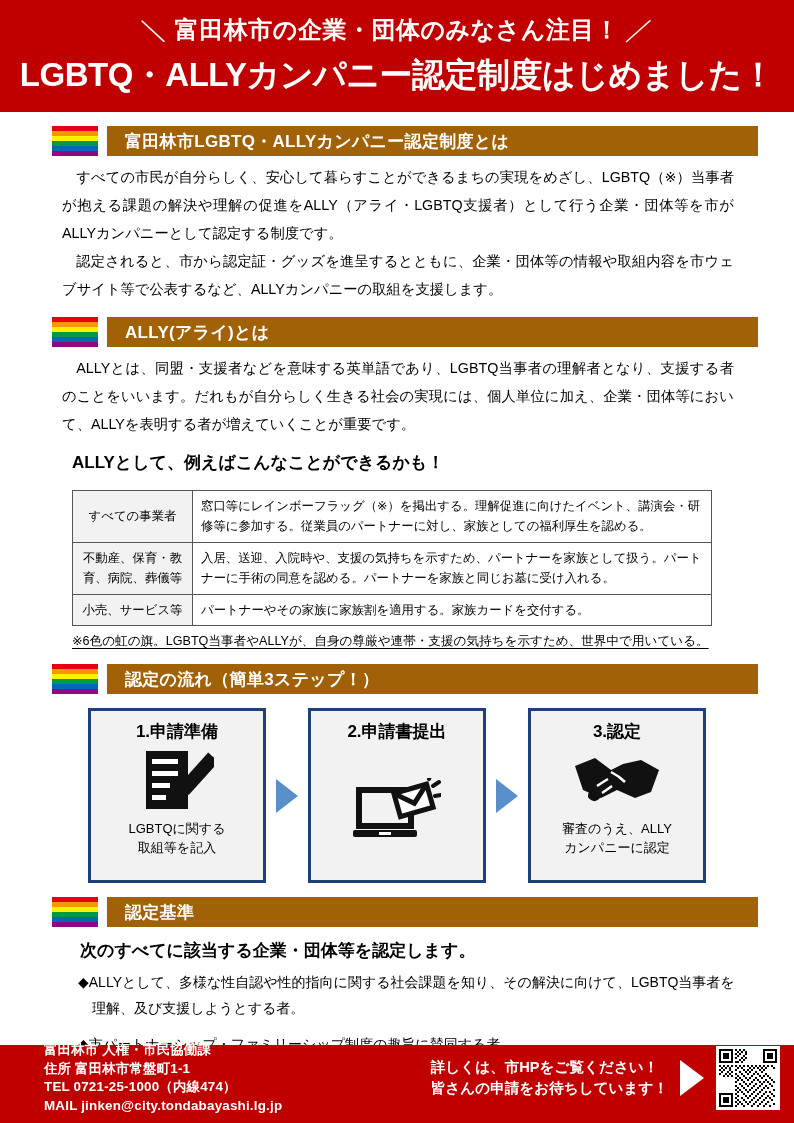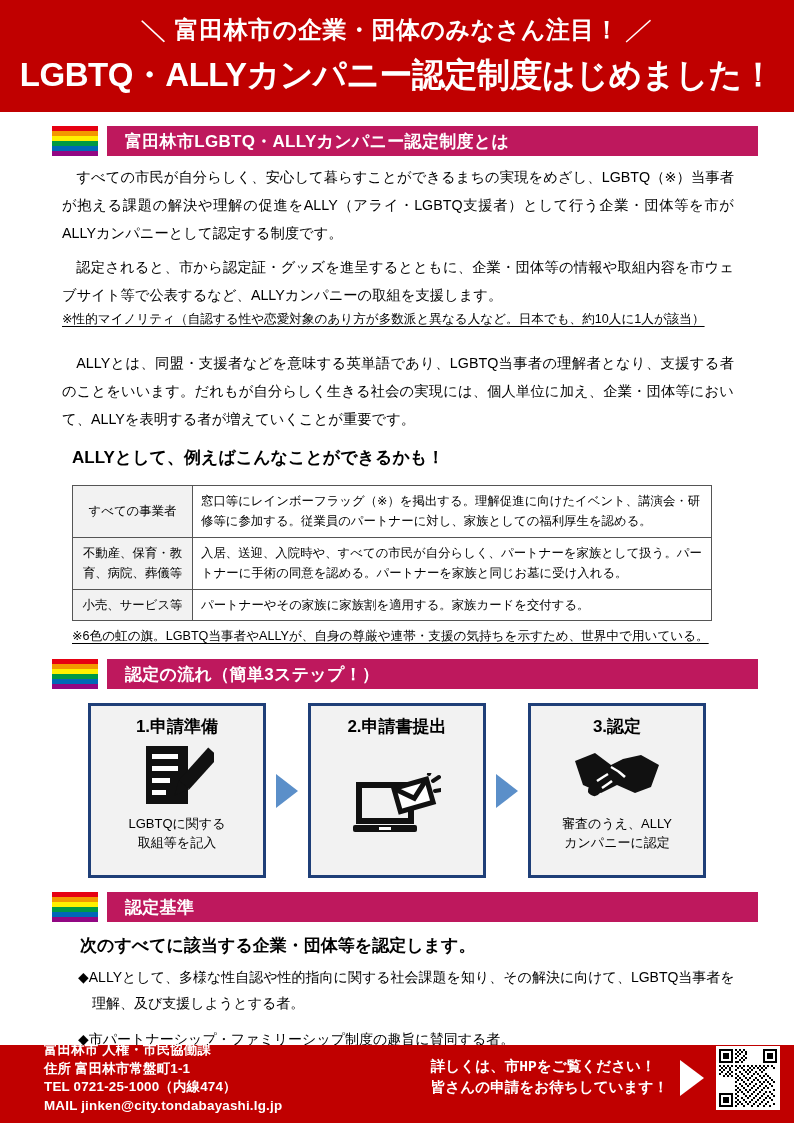--- a/index.html
+++ b/index.html
@@ -24,21 +24,21 @@
   .hero-title {
     color: #fff; font-weight: bold; font-size: 33px; margin-top: 6px;
     letter-spacing: -.5px; white-space: nowrap;
   }
 
   
   .sec-head { display: flex; align-items: stretch; margin: 0 36px 0 52px; height: 30px; }
   .flag { width: 46px; display: flex; flex-direction: column; flex: 0 0 46px; }
   .flag i { flex: 1 1 auto; display: block; }
   .sec-bar {
-    flex: 1 1 auto; background: #be185d; color: #fff; font-weight: bold;
+    flex: 1 1 auto; background: #a16207; color: #fff; font-weight: bold;
     font-size: 17px; display: flex; align-items: center; padding-left: 18px;
     margin-left: 9px; letter-spacing: .3px;
   }
 
   
   .body-txt { margin: 0 60px 0 62px; font-size: 14.3px; line-height: 1.95; text-align: justify; }
   .body-txt p { text-indent: 1em; }
   .note { margin: 2px 60px 0 62px; font-size: 12.6px; }
   .note span { text-decoration: underline; text-underline-offset: 3px; }
 
@@ -65,21 +65,21 @@
   .crit-lead { margin: 12px 0 8px 80px; font-weight: bold; font-size: 17px; }
   .crit { margin: 0 50px 0 78px; font-size: 14px; line-height: 1.85; }
   .crit li { list-style: none; text-indent: -1em; padding-left: 1em; margin-bottom: 10px; }
 
   
   .footer {
     position: absolute; left: 0; bottom: 0; width: 794px; height: 78px;
     background: #c00000; display: flex; align-items: center; padding: 0 14px 12px 44px;
   }
   .contact { color: #fff; font-weight: bold; font-size: 13.4px; line-height: 1.38; letter-spacing: .2px; }
-  .cta-wrap { display: flex; align-items: center; margin-left: auto; gap: 12px; font-family: Liberation Mono, monospace; }
+  .cta-wrap { display: flex; align-items: center; margin-left: auto; gap: 12px; }
   .cta { color: #fff; font-weight: bold; font-size: 14.6px; line-height: 1.45; text-align: left; }
   .cta-arrow { width: 0; height: 0; border-top: 18px solid transparent;
                border-bottom: 18px solid transparent; border-left: 24px solid #fff; }
   .qr { width: 64px; height: 64px; background: #fff; padding: 3px; }
   .qr svg { display: block; }
 </style>
 </head>
 <body>
 
 <div class="page">
@@ -100,41 +100,49 @@
         <i style="background:#f39800"></i>
         <i style="background:#fff100"></i>
       <i style="background:#009944"></i>
         <i style="background:#0068b7"></i>
         <i style="background:#920783"></i>
     </span>
     <span class="sec-bar">富田林市LGBTQ・ALLYカンパニー認定制度とは</span>
   </div>
   <div class="body-txt" style="margin-top:8px">
     <p>すべての市民が自分らしく、安心して暮らすことができるまちの実現をめざし、LGBTQ（※）当事者が抱える課題の解決や理解の促進をALLY（アライ・LGBTQ支援者）として行う企業・団体等を市が ALLYカンパニーとして認定する制度です。</p>
-    <p style="margin-top:6px">認定されると、市から認定証・グッズを進呈するとともに、企業・団体等の情報や取組内容を市ウェブサイト等で公表するなど、ALLYカンパニーの取組を支援します。</p>
-  </div>
-  <div class="note">
-    <span>※性的マイノリティ（自認する性や恋愛対象のあり方が多数派と異なる人など。日本でも、約10人に1人が該当）</span>
+    <p style="">認定されると、市から認定証・グッズを進呈するとともに、企業・団体等の情報や取組内容を市ウェブサイト等で公表するなど、ALLYカンパニーの取組を支援します。</p>
   </div>
 
   <div style="height:14px"></div>
+  <div class="sec-head">
+    <span class="flag">
+      <i style="background:#e60012"></i>
+        <i style="background:#f39800"></i>
+        <i style="background:#fff100"></i>
+      <i style="background:#009944"></i>
+        <i style="background:#0068b7"></i>
+        <i style="background:#920783"></i>
+    </span>
+    <span class="sec-bar">ALLY(アライ)とは</span>
+  </div>
   <div class="body-txt" style="margin-top:8px">
     <p>ALLYとは、同盟・支援者などを意味する英単語であり、LGBTQ当事者の理解者となり、支援する者のことをいいます。だれもが自分らしく生きる社会の実現には、個人単位に加え、企業・団体等において、ALLYを表明する者が増えていくことが重要です。</p>
   </div>
 
   <div class="tbl-title">ALLYとして、例えばこんなことができるかも！</div>
   <table class="ally">
     <tbody>
       <tr>
         <td class="cat">すべての事業者</td>
         <td>窓口等にレインボーフラッグ（※）を掲出する。理解促進に向けたイベント、講演会・研修等に参加する。従業員のパートナーに対し、家族としての福利厚生を認める。</td>
       </tr>
       <tr>
         <td class="cat">不動産、保育・教育、病院、葬儀等</td>
-        <td>入居、送迎、入院時や、すべての市民が自分らしく、パートナーを家族として扱う。パートナーに手術の同意を認める。パートナーを家族と同じお墓に受け入れる。</td>
+        <td>入居、送迎、入院時や、支援の気持ちを示すため、パートナーを家族として扱う。パートナーに手術の同意を認める。パートナーを家族と同じお墓に受け入れる。</td>
       </tr>
       <tr>
         <td class="cat">小売、サービス等</td>
         <td>パートナーやその家族に家族割を適用する。家族カードを交付する。</td>
       </tr>
     </tbody>
   </table>
   <div class="note" style="margin-left:72px;margin-top:7px">
     <span>※6色の虹の旗。LGBTQ当事者やALLYが、自身の尊厳や連帯・支援の気持ちを示すため、世界中で用いている。</span>
   </div>

